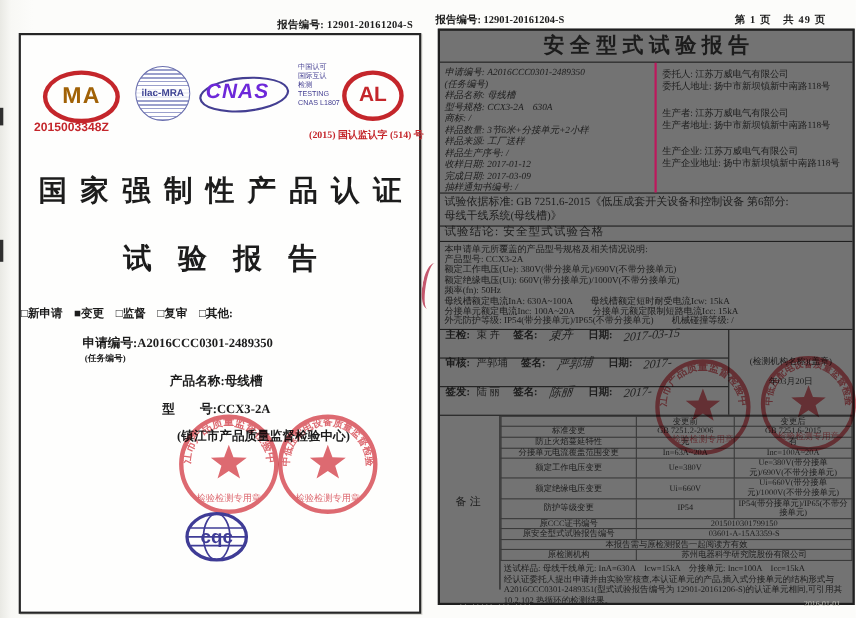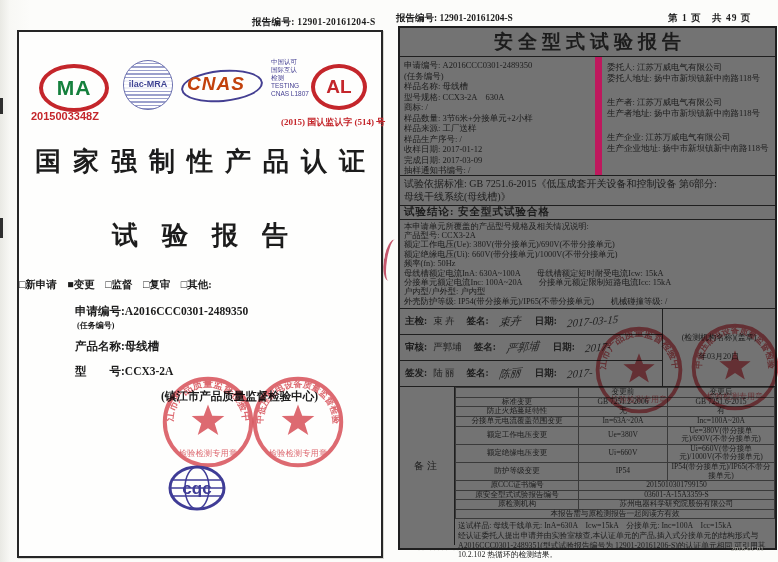--- a/index.html
+++ b/index.html
@@ -9,65 +9,65 @@
     font-family:"Liberation Serif","DejaVu Serif",serif;color:#1c1c1c;
   }
   .abs{position:absolute;}
   
   .page-l{left:17px;top:30px;width:362px;height:524px;background:#fefefd;
     border:2.5px solid #262626;box-shadow:1px 1px 0 #d8d8d2;}
   .rep-no-l{top:16px;left:252px;font-size:9.5px;font-weight:bold;letter-spacing:.3px;}
   .logo-row{position:absolute;top:24px;left:0;width:100%;height:80px;}
   .cma-oval{position:absolute;left:20px;top:8px;width:62px;height:40px;border:4px solid #c4262b;
     border-radius:50%;display:flex;align-items:center;justify-content:center;
-    color:#15803d;font-weight:bold;font-size:21px;font-family:"Liberation Sans",sans-serif;letter-spacing:1px;}
+    color:#a16207;font-weight:bold;font-size:21px;font-family:"Liberation Sans",sans-serif;letter-spacing:1px;}
   .cma-num{position:absolute;left:12px;top:54px;color:#c4262b;font-weight:bold;font-size:11px;
     font-family:"Liberation Sans",sans-serif;}
   .ilac{position:absolute;left:104px;top:4px;width:48px;height:48px;border:1.5px solid #6a6fae;border-radius:50%;
     background:repeating-linear-gradient(#fff 0 2px,#9ba0cc 2px 3.5px);overflow:hidden;}
   .ilac span{position:absolute;left:-4px;top:18px;width:56px;text-align:center;background:rgba(255,255,255,.85);
     color:#3f4494;font-weight:bold;font-size:9px;font-family:"Liberation Sans",sans-serif;}
   .cnas-wrap{position:absolute;left:162px;top:12px;width:82px;height:34px;}
   .cnas-ellipse{position:absolute;left:0;top:2px;width:78px;height:28px;border:2px solid #443f92;
     border-radius:50%;transform:rotate(-5deg);}
-  .cnas-text{position:absolute;left:6px;top:5px;color:#c2410c;font-weight:bold;font-style:italic;
+  .cnas-text{position:absolute;left:6px;top:5px;color:#6d28d9;font-weight:bold;font-style:italic;
     font-size:19px;font-family:"Liberation Sans",sans-serif;letter-spacing:1px;}
   .cnas-side{position:absolute;left:252px;top:2px;color:#443f92;font-size:6.5px;line-height:8px;
     font-family:"Liberation Sans",sans-serif;}
   .al-ring{position:absolute;left:292px;top:8px;width:48px;height:38px;border:4px solid #c4262b;border-radius:50%;
     display:flex;align-items:center;justify-content:center;color:#c4262b;font-weight:bold;font-size:19px;
     font-family:"Liberation Sans",sans-serif;}
   .al-no{position:absolute;left:230px;top:60px;color:#c4262b;font-weight:bold;font-size:9px;white-space:nowrap;padding-left:32px;}
-  .l-title1{position:absolute;top:112px;width:100%;text-align:center;font-size:26px;font-weight:600;
+  .l-title1{position:absolute;top:124px;width:100%;text-align:center;font-size:26px;font-weight:600;
     letter-spacing:12px;text-indent:12px;}
   .l-title2{position:absolute;top:186px;width:100%;text-align:center;font-size:26px;font-weight:600;
     letter-spacing:24px;text-indent:24px;}
   .l-check{position:absolute;top:246px;width:100%;text-align:left;font-size:10.5px;font-weight:bold;}
   .l-fields{position:absolute;left:56px;top:272px;font-size:11.5px;font-weight:bold;}
   .l-fields .sub{font-size:8px;margin:1px 0 8px 2px;}
-  .l-fields .fline{margin-bottom:10px;}
+  .l-fields .fline{margin-bottom:10px;text-align:center;}
   .l-fields .org2{margin-left:86px;}
   .cqc{position:absolute;left:148px;top:432px;}
   
   .rep-no-r{top:12px;left:396px;font-size:9.5px;font-weight:bold;}
   .page-info{top:12px;left:668px;font-size:9.5px;font-weight:bold;letter-spacing:1px;}
   .page-r{left:398px;top:26px;width:375px;height:520px;background:#737373;border:2px solid #1f1f1f;
     font-size:8.5px;line-height:10.5px;}
   .r-title{height:28px;border-bottom:1.5px solid #1f1f1f;display:flex;align-items:center;justify-content:center;
     font-size:19px;font-weight:bold;letter-spacing:5px;text-indent:5px;}
   .r-info{display:flex;border-bottom:1.5px solid #1f1f1f;height:118px;}
-  .r-info .c-l{width:187px;border-right:7px solid #be185d;padding:3px 4px;}
+  .r-info .c-l{width:187px;border-right:2px solid #be185d;padding:3px 4px;font-style:italic;}
   .r-info .c-r{flex:1;padding:5px 5px;}
   .r-info .blk{margin-bottom:14px;}
   .r-std{border-bottom:1px solid #1f1f1f;padding:2px 4px;font-size:10px;line-height:12.5px;}
-  .r-concl{border-bottom:1px solid #1f1f1f;padding:1px 4px;font-size:10.5px;font-weight:bold;letter-spacing:1px;}
+  .r-concl{border-bottom:1px solid #1f1f1f;padding:1px 4px;font-size:10.5px;font-weight:normal;letter-spacing:1px;}
   .r-details{border-bottom:1px solid #1f1f1f;padding:2px 4px;line-height:9.4px;font-size:8.3px;}
   .r-sign{display:flex;border-bottom:1px solid #1f1f1f;}
   .r-sign .sg-l{width:262px;border-right:1px solid #1f1f1f;}
-  .r-sign .sg-row{height:25px;display:flex;align-items:center;padding:0 5px;font-size:9.5px;border-bottom:1px solid #1f1f1f;}
+  .r-sign .sg-row{height:25px;display:flex;align-items:flex-start;padding:0 5px;font-size:9.5px;border-bottom:1px solid #1f1f1f;}
   .r-sign .sg-row:last-child{border-bottom:none;}
   .r-sign .sg-r{flex:1;display:flex;flex-direction:column;align-items:center;justify-content:center;font-size:8px;gap:8px;}
   .script{display:inline-block;font-style:italic;transform:rotate(-5deg) skewX(-10deg);font-size:11px;
     color:#222;margin:0 4px;}
   .sg-row b{margin-right:6px;font-weight:bold;}
   .r-remark{display:flex;height:158px;}
   .r-remark .rm-label{width:54px;border-right:1px solid #1f1f1f;display:flex;align-items:center;justify-content:center;
     font-size:10px;letter-spacing:3px;}
   .r-remark .rm-body{flex:1;display:flex;flex-direction:column;}
   table.chg{border-collapse:collapse;width:100%;font-size:7.6px;line-height:8.6px;}
@@ -197,21 +197,20 @@
   <div class="r-concl">试验结论: 安全型式试验合格</div>
 
   <div class="r-details">
     <div>本申请单元所覆盖的产品型号规格及相关情况说明:</div>
     <div>产品型号: CCX3-2A</div>
     <div>额定工作电压(Ue): 380V(带分接单元)/690V(不带分接单元)</div>
     <div>额定绝缘电压(Ui): 660V(带分接单元)/1000V(不带分接单元)</div>
     <div>频率(fn): 50Hz</div>
     <div>母线槽额定电流InA: 630A~100A　　母线槽额定短时耐受电流Icw: 15kA</div>
     <div>分接单元额定电流Inc: 100A~20A　　分接单元额定限制短路电流Icc: 15kA</div>
-    <div>户内型/户外型: 户内型</div>
     <div>外壳防护等级: IP54(带分接单元)/IP65(不带分接单元)　　机械碰撞等级: /</div>
   </div>
 
   <div class="r-sign">
     <div class="sg-l">
       <div class="sg-row">
         <b>主检:</b>
           <span>束 卉</span>
         <b style="margin-left:12px;">签名:</b>
         <span class="script">束卉</span>
@@ -283,25 +282,25 @@
         </tr>
         <tr>
           <td class="lab">原CCC证书编号</td>
           <td colspan="2">2015010301799150</td>
         </tr>
         <tr>
           <td class="lab">原安全型式试验报告编号</td>
           <td colspan="2">03601-A-15A3359-S</td>
         </tr>
         <tr>
+          <td colspan="3">本报告需与原检测报告一起阅读方有效</td>
+        </tr>
+        <tr>
           <td class="lab">原检测机构</td>
           <td colspan="2">苏州电器科学研究院股份有限公司</td>
-        </tr>
-        <tr>
-          <td colspan="3">本报告需与原检测报告一起阅读方有效</td>
         </tr>
       </tbody>
         </table>
       <div class="rm-notes">
         <div>送试样品: 母线干线单元: InA=630A　Icw=15kA　分接单元: Inc=100A　Icc=15kA</div>
         <div>经认证委托人提出申请并由实验室核查,本认证单元的产品,插入式分接单元的结构形式与 A2016CCC0301-2489351(型式试验报告编号为 12901-20161206-S)的认证单元相同,可引用其 10.2.102 热循环的检测结果。</div>
       </div>
     </div>
   </div>
 

